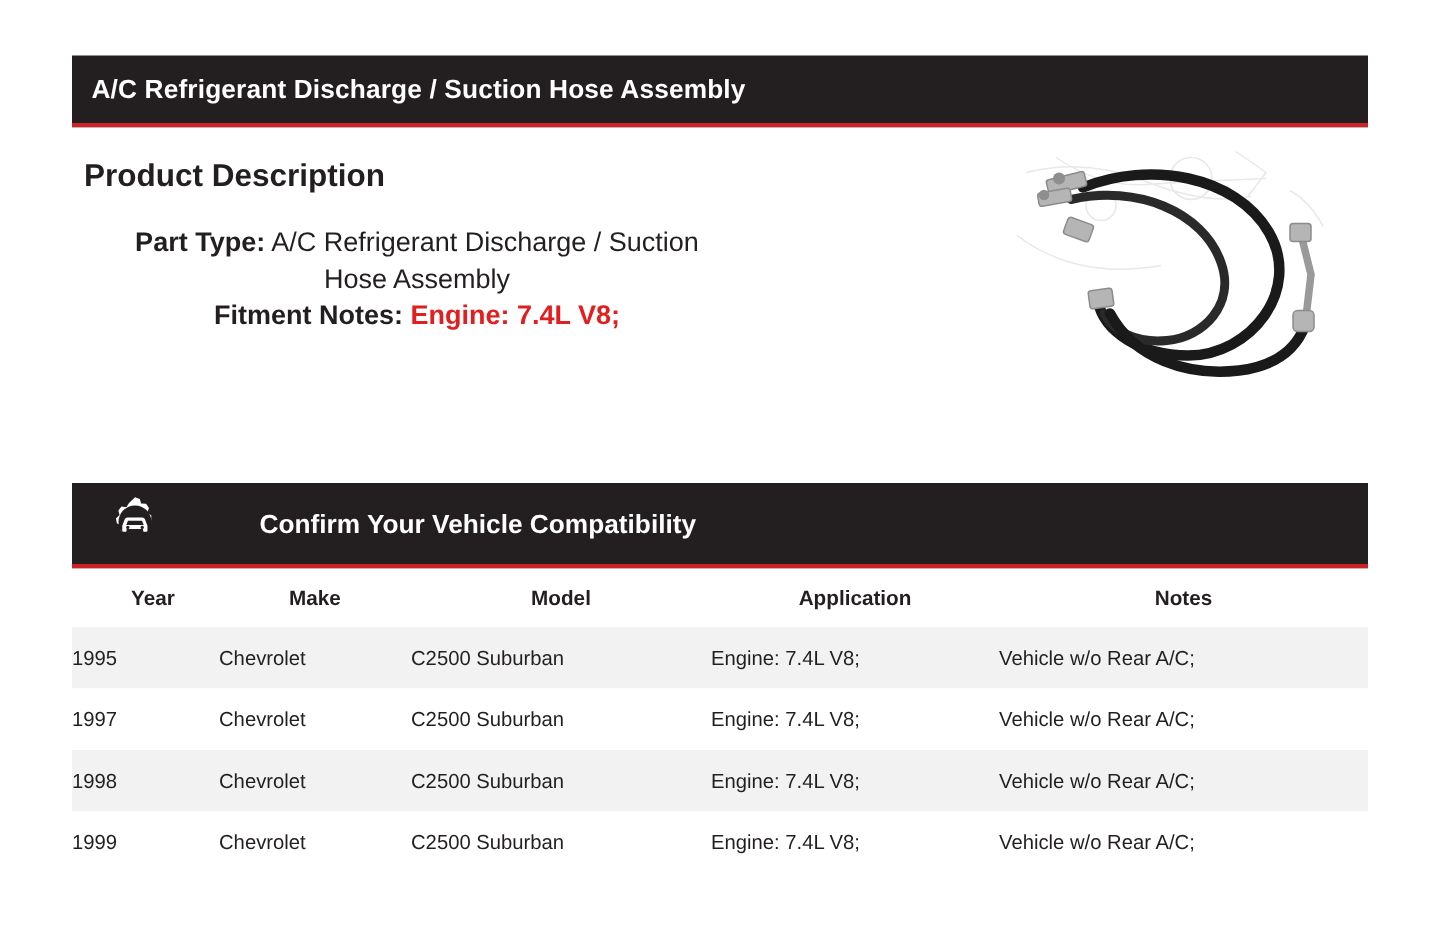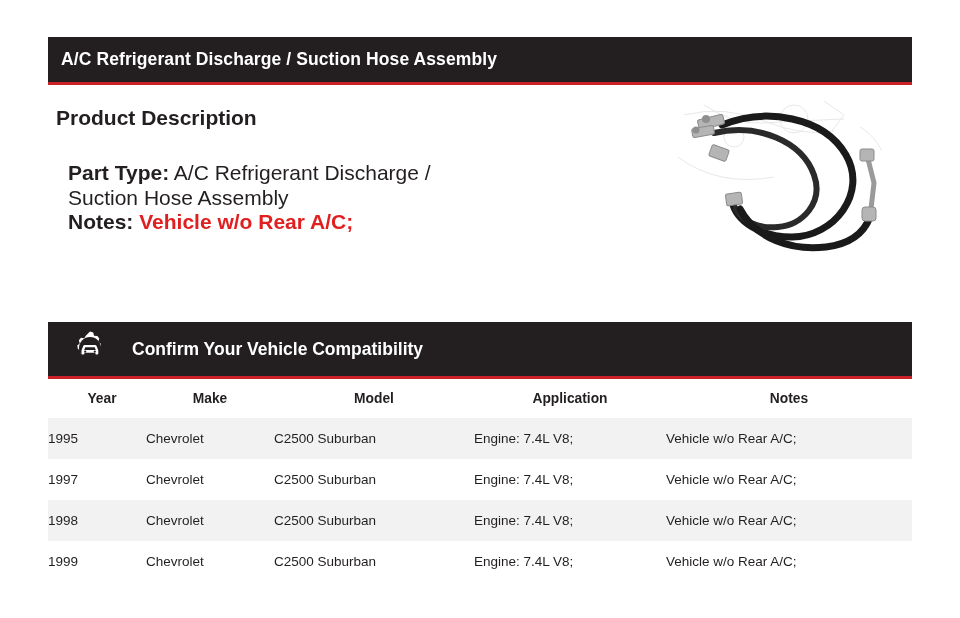--- a/index.html
+++ b/index.html
@@ -51,25 +51,26 @@
     position: absolute;
     left: 8px;
     top: 21px;
     font-size: 21px;
     font-weight: bold;
     color: #231f20;
   }
   .spec-list {
     position: absolute;
     left: 20px;
-    top: 76px;
+    top: 64px;
     width: 420px;
-    font-size: 21px;
+    font-size: 18px;
     line-height: 24.5px;
     color: #231f20;
+    text-align: center;
   }
   .spec-line {
     white-space: normal;
   }
   .spec-label {
     font-weight: bold;
   }
   .spec-value {
     font-weight: normal;
   }
@@ -98,20 +99,21 @@
     width: 864px;
   }
   .compat-header {
     background: #231f20;
     border-bottom: 3px solid #cc2127;
     height: 57px;
     display: flex;
     align-items: center;
     padding-left: 22px;
     box-sizing: border-box;
+    gap: 41px;
   }
   .gear-icon {
     width: 40px;
     height: 40px;
     flex: 0 0 auto;
     margin-right: 22px;
   }
   .compat-title {
     color: #ffffff;
     font-size: 17.5px;
@@ -162,22 +164,22 @@
     </div>
     <div class="card-body">
       <div class="section-title">Product Description</div>
 
       <div class="spec-list">
         <div class="spec-line">
           <span class="spec-label">Part Type:</span>
           <span class="spec-value">A/C Refrigerant Discharge / Suction Hose Assembly</span>
         </div>
         <div class="spec-line">
-          <span class="spec-label">Notes:</span>
-          <span class="spec-value red">Vehicle w/o Rear A/C;</span>
+          <span class="spec-label">Fitment Notes:</span>
+          <span class="spec-value red">Engine: 7.4L V8;</span>
         </div>
       </div>
 
       <div class="product-image">
         <svg width="220" height="175" viewBox="0 0 220 175" xmlns="http://www.w3.org/2000/svg">
 
           <g stroke="#e8e8e8" stroke-width="1" fill="none">
             <path d="M10 18 q40 -10 80 6 t70 10"></path>
             <path d="M30 8 q30 20 60 18 t80 -4"></path>
             <path d="M150 4 l20 14 l-12 16"></path>

